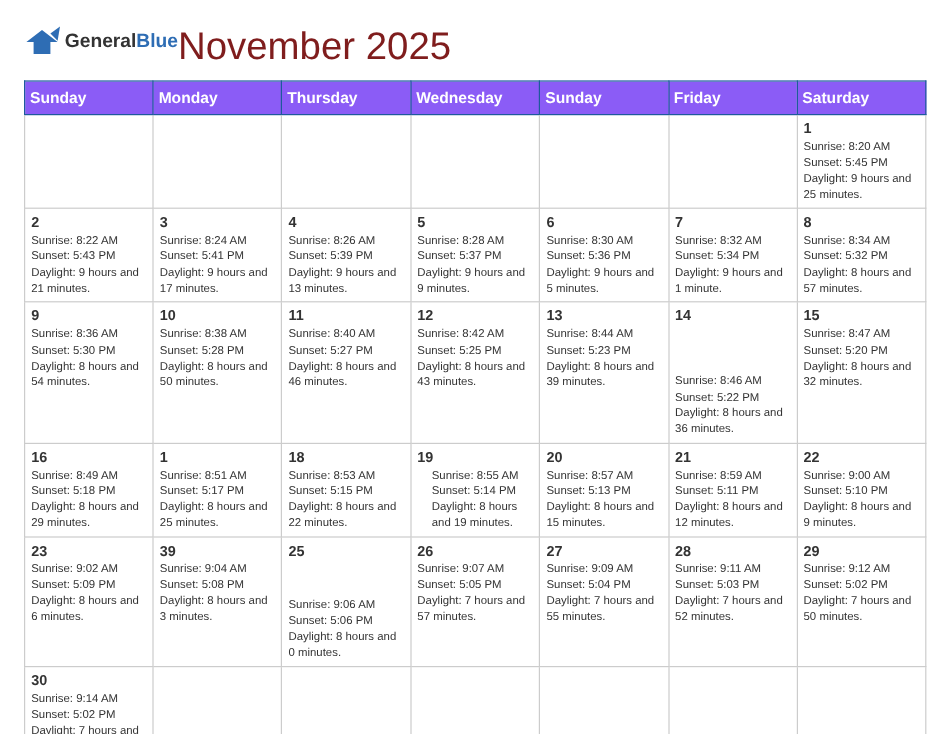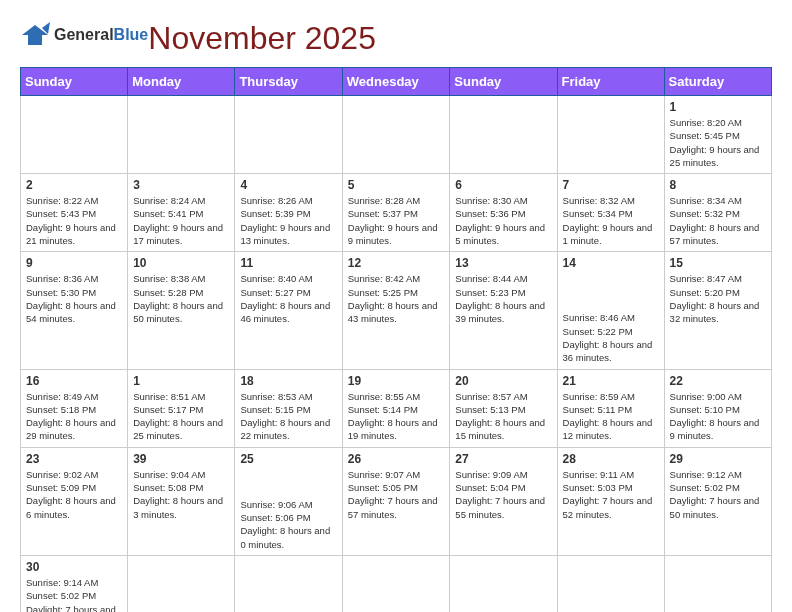--- a/index.html
+++ b/index.html
@@ -220,21 +220,21 @@
 Daylight: 8 hours and 25 minutes.</div>
         </td>
         <td>
           <div class="day-num">18</div>
           <div class="day-info" style="white-space: pre-line;">Sunrise: 8:53 AM
 Sunset: 5:15 PM
 Daylight: 8 hours and 22 minutes.</div>
         </td>
         <td>
           <div class="day-num">19</div>
-          <div class="day-info" style="white-space: pre-line;">Sunrise: 8:55 AM
+          <div class="day-info" style="white-space: pre-line; margin-left: 12px;">Sunrise: 8:55 AM
 Sunset: 5:14 PM
 Daylight: 8 hours and 19 minutes.</div>
         </td>
         <td>
           <div class="day-num">20</div>
           <div class="day-info" style="white-space: pre-line;">Sunrise: 8:57 AM
 Sunset: 5:13 PM
 Daylight: 8 hours and 15 minutes.</div>
         </td>
         <td>

